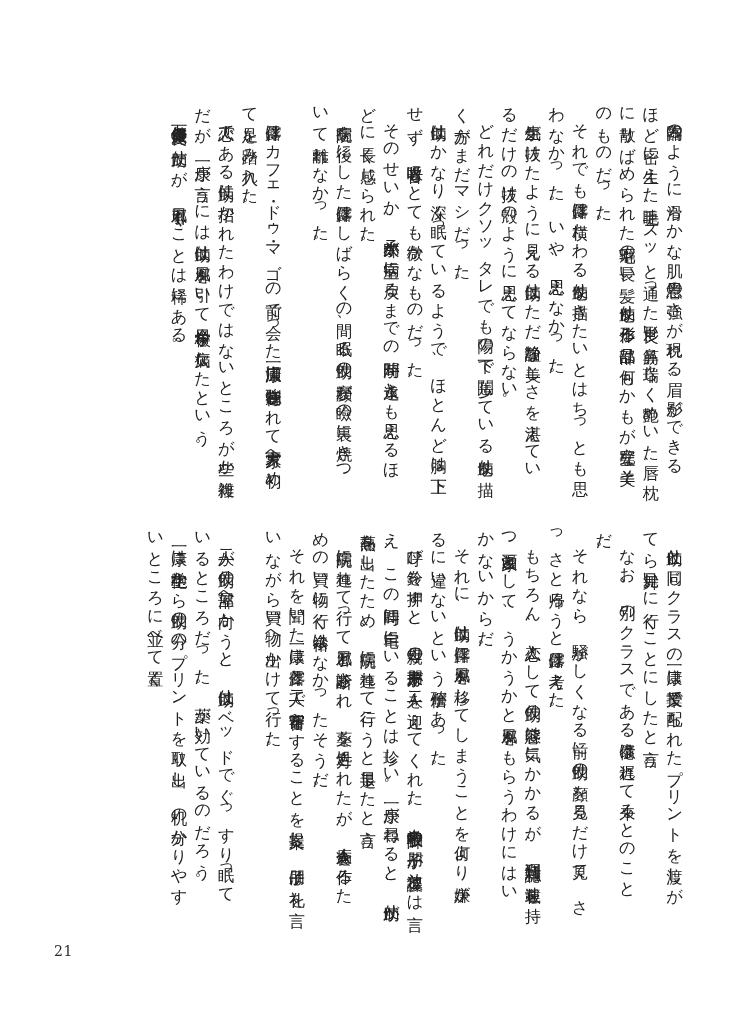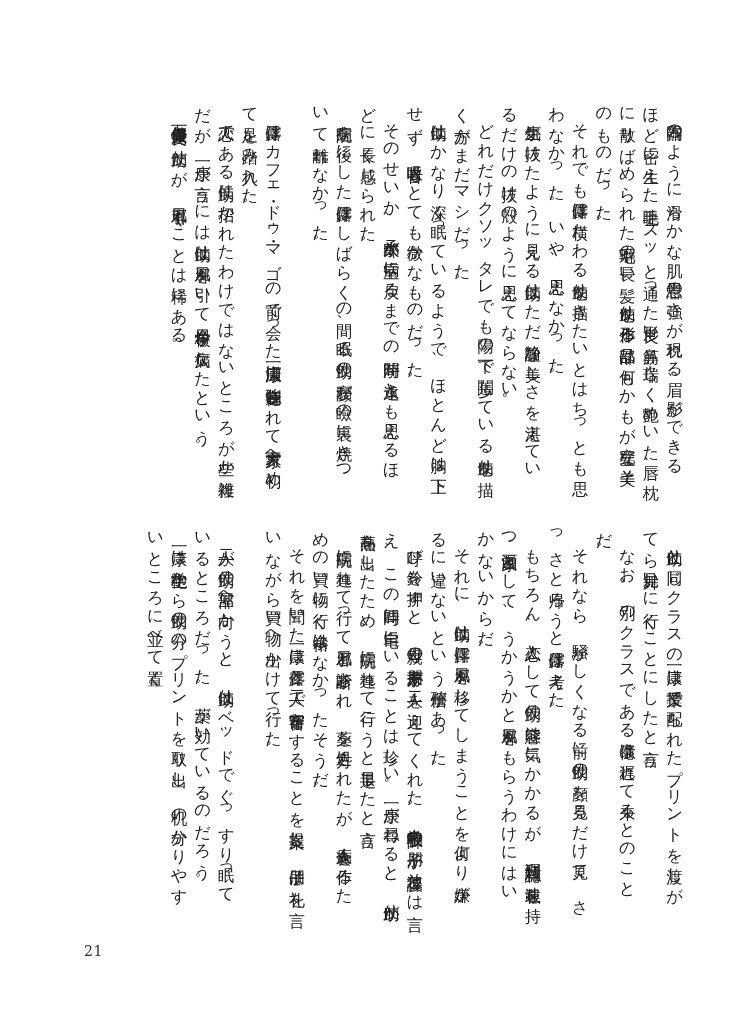--- a/index.html
+++ b/index.html
@@ -54,21 +54,21 @@
 
   #block-bottom {
     top: 521px;
     right: 47px;
     height: 392px;
     width: 630px;
   }
 
   #page-number {
     position: absolute;
-    left: 84px;
+    left: 54px;
     top: 943px;
     font-size: 14px;
     letter-spacing: 0.5px;
     color: #2a2a2a;
     font-family: "DejaVu Serif", "Liberation Serif", serif;
   }
 </style>
 </head>
 <body>
 

